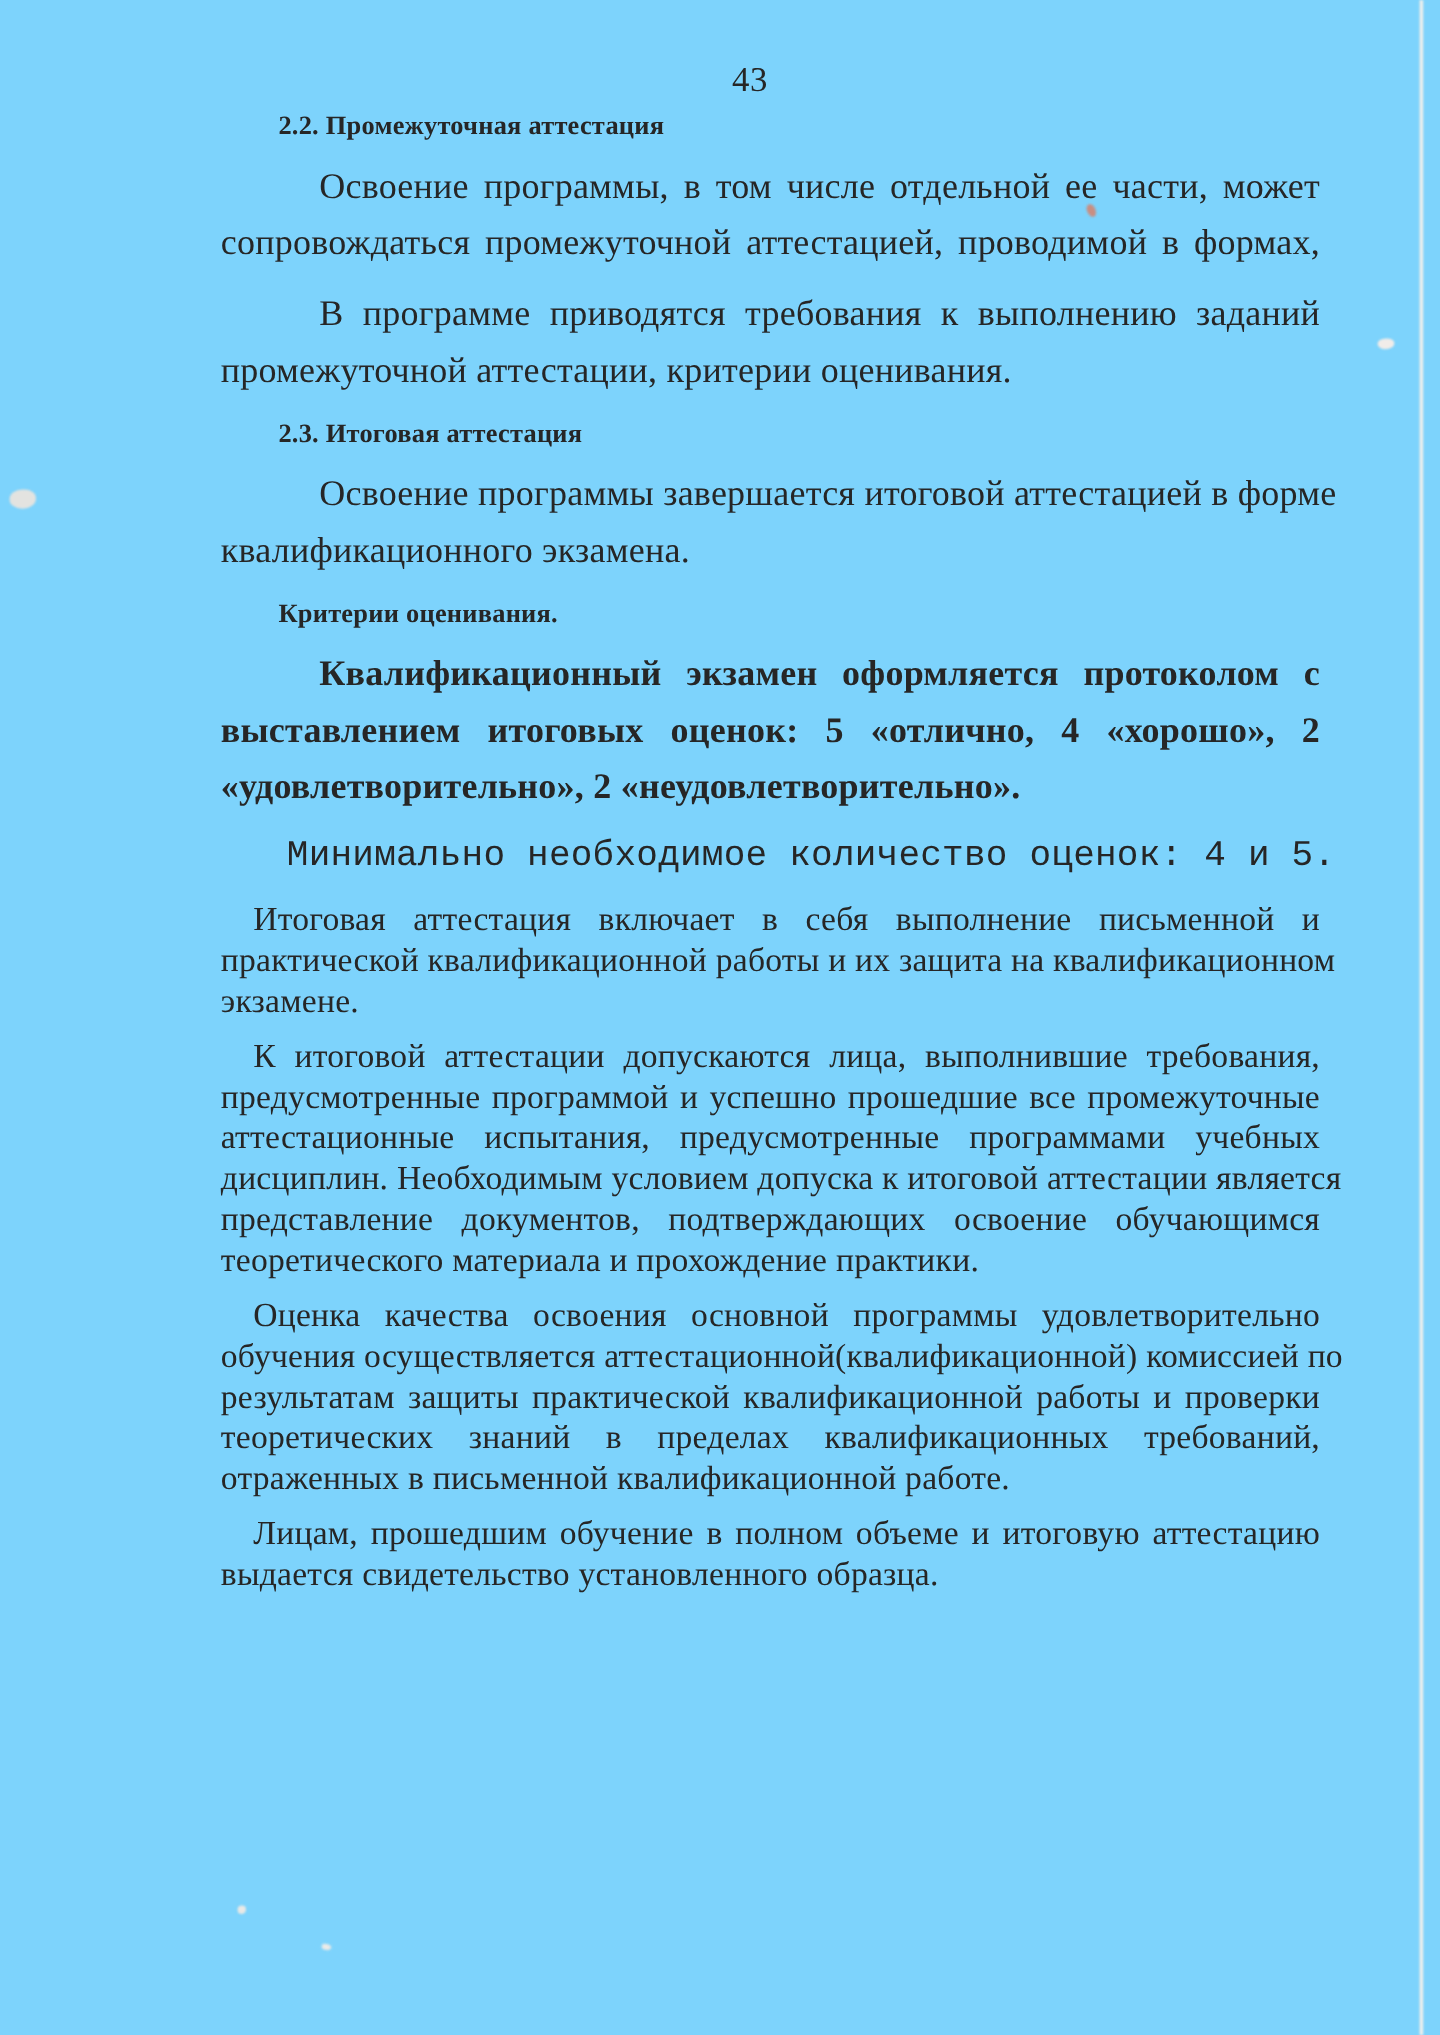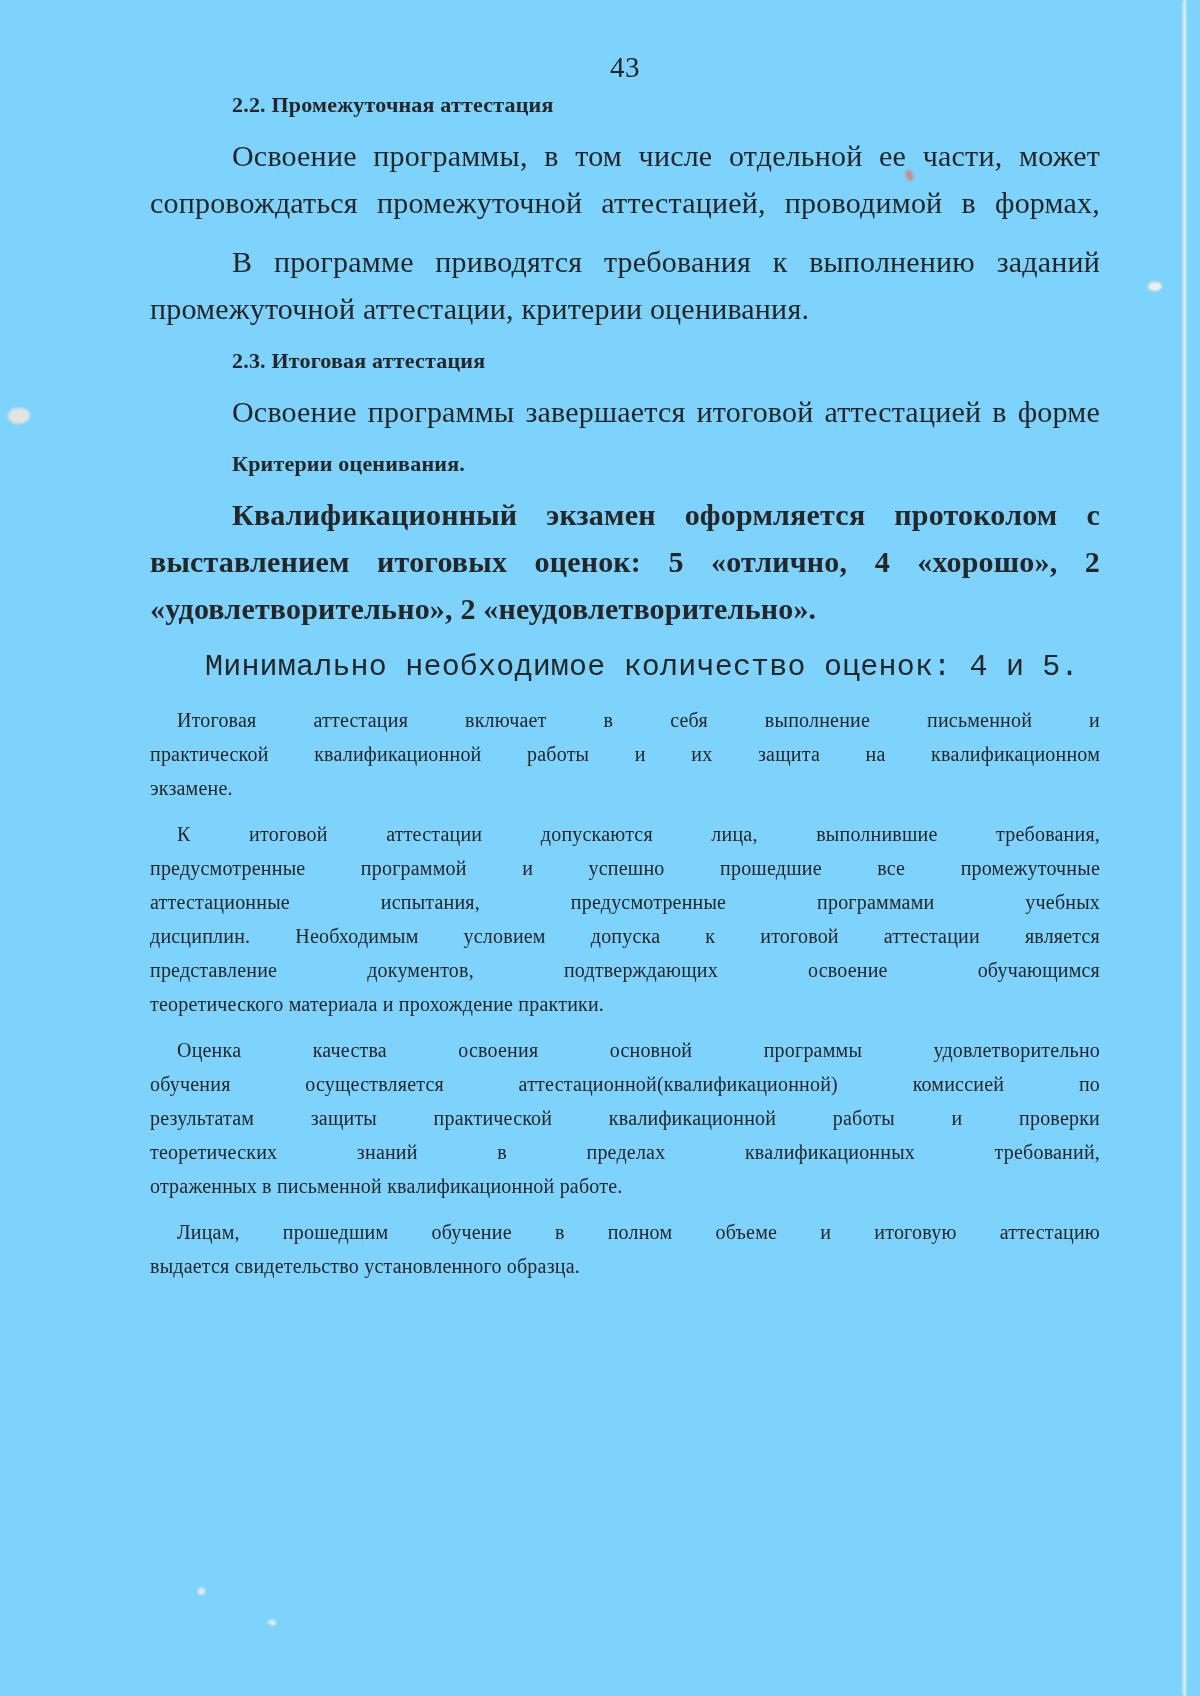--- a/index.html
+++ b/index.html
@@ -32,27 +32,28 @@
     font-weight: 700;
     margin: 4px 0 10px 82px;
     letter-spacing: 0.2px;
     white-space: nowrap;
   }
   .para {
     margin: 0 0 12px 0;
     letter-spacing: 0.2px;
   }
   .para.wide   { font-size: 30px; line-height: 47px; }
-  .para.narrow { font-size: 20px; line-height: 34px; }
+  .para.narrow { font-size: 28px; line-height: 34px; }
   .para.bold   { font-weight: 700; }
   .line {
     white-space: nowrap;
     text-align: justify;
     text-align-last: justify;
     text-justify: inter-word;
+    margin-left: 34px;
   }
   .line.last { text-align-last: left; }
   .para.wide  > .line.first          { padding-left: 82px; }
   .para.wide.indent-small > .line.first { padding-left: 55px; font-family: Liberation Mono, monospace; }
   .para.narrow > .line.first         { padding-left: 27px; }
   .speck {
     position: absolute;
     border-radius: 50% 45% 55% 50%;
     filter: blur(0.8px);
     pointer-events: none;
@@ -74,20 +75,21 @@
         <div class="line first">Освоение программы, в том числе отдельной ее части, может</div>
         <div class="line">сопровождаться промежуточной аттестацией, проводимой в формах,</div>
       </div>
       <div class="para wide">
         <div class="line first">В программе приводятся требования к выполнению заданий</div>
         <div class="line last">промежуточной аттестации, критерии оценивания.</div>
       </div>
       <div class="heading">2.3. Итоговая аттестация</div>
       <div class="para wide">
         <div class="line first">Освоение программы завершается итоговой аттестацией в форме</div>
+        <div class="line last">квалификационного экзамена.</div>
       </div>
       <div class="heading">Критерии оценивания.</div>
       <div class="para wide bold">
         <div class="line first">Квалификационный экзамен оформляется протоколом с</div>
         <div class="line">выставлением итоговых оценок: 5 «отлично, 4 «хорошо», 2</div>
         <div class="line last">«удовлетворительно», 2 «неудовлетворительно».</div>
       </div>
       <div class="para wide indent-small">
         <div class="line first last">Минимально необходимое количество оценок: 4 и 5.</div>
       </div>

